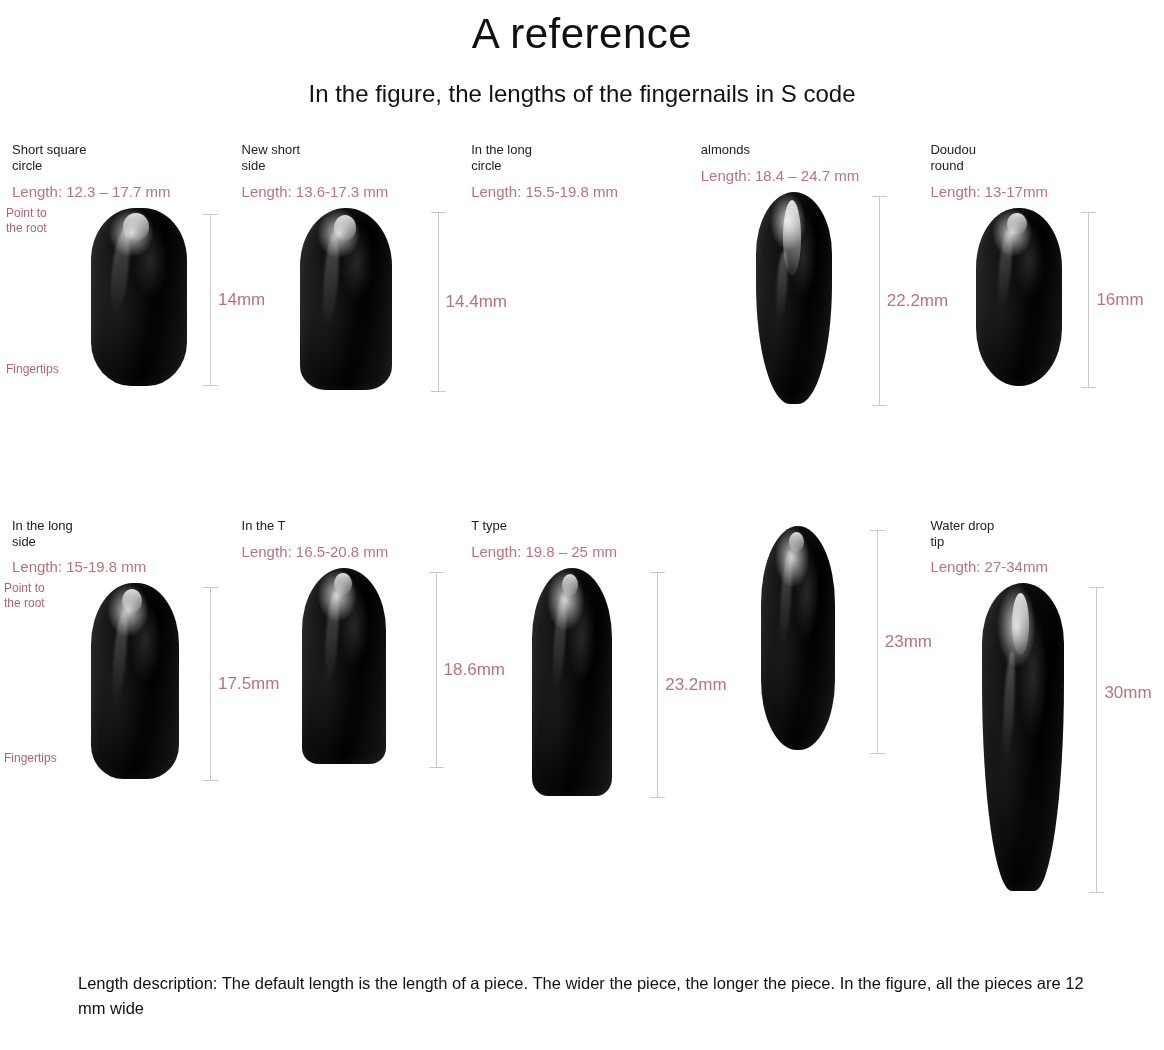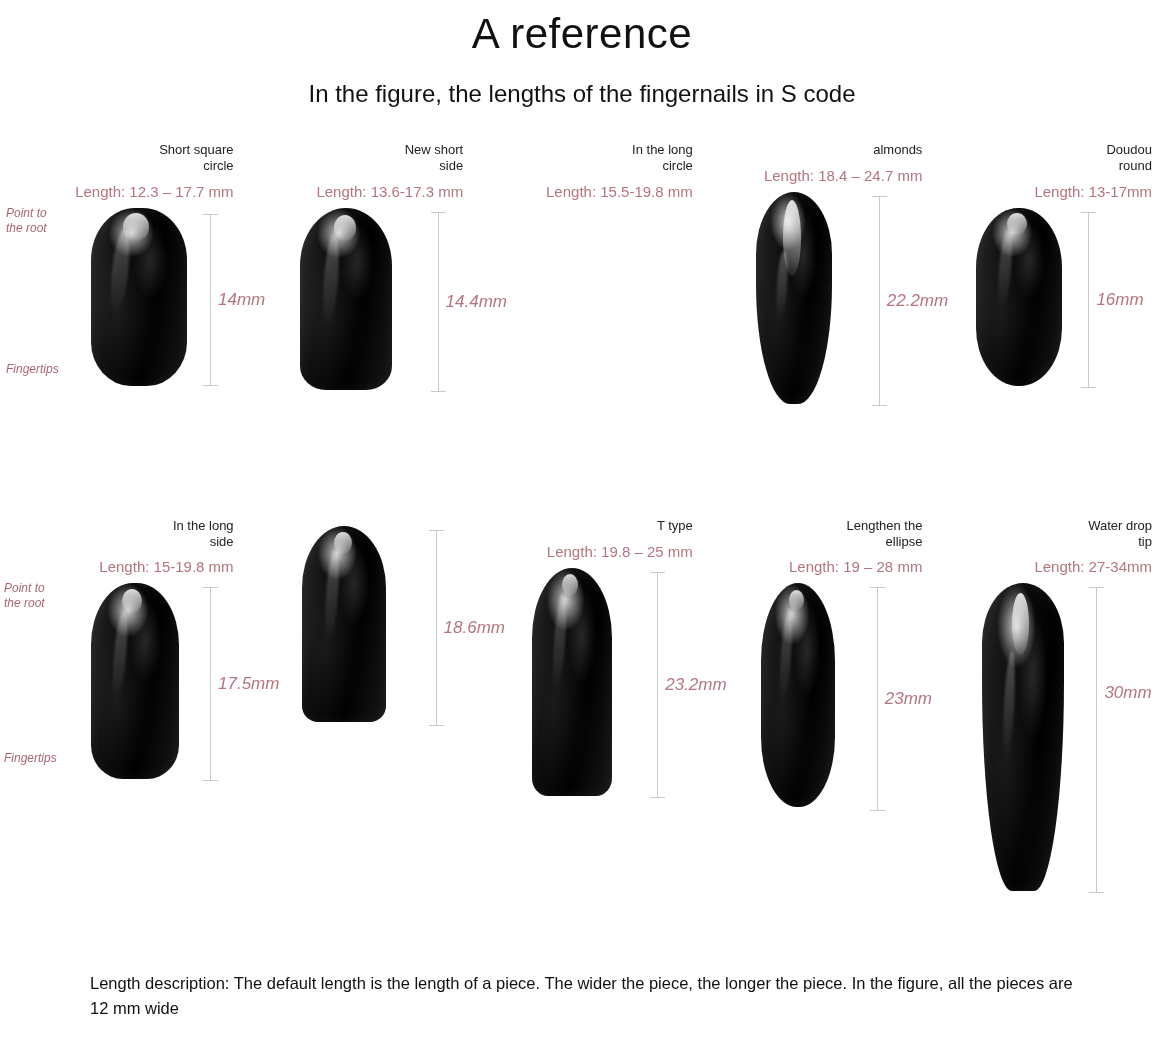--- a/index.html
+++ b/index.html
@@ -38,41 +38,40 @@
   }
   .row-1 { margin-top: 34px; }
   .row-2 { margin-top: 10px; }
 
   .cell {
     flex: 1 1 0;
     position: relative;
     box-sizing: border-box;
   }
   .labels {
-    text-align: right;
+    text-align: left;
     padding: 0 4px;
   }
   .name {
     font-size: 13px;
     line-height: 1.22;
     color: #222;
     white-space: pre-line;
   }
   .len {
     font-size: 15px;
     color: #b4757d;
     margin-top: 9px;
     white-space: nowrap;
   }
 
   .nail-area {
     position: relative;
     height: 300px;
     margin-top: 8px;
-    font-style: italic;
   }
   .nail-area.tall { height: 330px; }
 
   .nail {
     position: absolute;
     left: 50%;
     transform: translateX(-50%);
     top: 0;
     background:
       radial-gradient(ellipse 38% 22% at 42% 14%, rgba(255,255,255,0.80), rgba(255,255,255,0) 62%),
@@ -123,21 +122,21 @@
   .side-note {
     position: absolute;
     font-size: 12px;
     color: #a8666f;
     line-height: 1.25;
     white-space: pre-line;
   }
 
   .footnote {
     position: absolute;
-    left: 90px;
+    left: 78px;
     right: 70px;
     bottom: 28px;
     font-size: 16.5px;
     line-height: 1.55;
     color: #111;
   }
 </style>
 </head>
 <body>
 
@@ -237,20 +236,24 @@
       <div class="nail" style="width:88px; height:196px; margin-left:12px; border-radius:42px 42px 32px 32px / 62px 62px 34px 34px;">
         <div class="shine" style="left:36%; top:3%; width:20px; height:24px;"></div>
         <div class="shine2" style="left:26%; top:13%; width:12px; height:92px; transform:rotate(5deg);"></div>
       </div>
       <div class="measure" style="left:202px; top:4px; height:194px;"></div>
       <div class="measure-label" style="left:210px; top:101px;">17.5mm</div>
     </div>
   </div>
 
   <div class="cell">
+    <div class="labels">
+      <div class="name">In the T</div>
+      <div class="len">Length: 16.5-20.8 mm</div>
+    </div>
     <div class="nail-area tall">
       <div class="nail" style="width:84px; height:196px; margin-left:-8px; border-radius:42px 42px 16px 16px / 62px 62px 16px 16px;">
         <div class="shine" style="left:38%; top:3%; width:18px; height:22px;"></div>
         <div class="shine2" style="left:28%; top:12%; width:12px; height:92px; transform:rotate(4deg);"></div>
       </div>
       <div class="measure" style="left:198px; top:4px; height:196px;"></div>
       <div class="measure-label" style="left:206px; top:102px;">18.6mm</div>
     </div>
   </div>
 
@@ -263,25 +266,20 @@
       <div class="nail" style="width:80px; height:228px; margin-left:-10px; border-radius:40px 40px 16px 16px / 70px 70px 18px 18px;">
         <div class="shine" style="left:38%; top:3%; width:16px; height:22px;"></div>
         <div class="shine2" style="left:28%; top:11%; width:11px; height:100px; transform:rotate(4deg);"></div>
       </div>
       <div class="measure" style="left:190px; top:4px; height:226px;"></div>
       <div class="measure-label" style="left:198px; top:117px;">23.2mm</div>
     </div>
   </div>
 
   <div class="cell">
-    <div class="labels">
-      <div class="name">Lengthen the
-ellipse</div>
-      <div class="len">Length: 19 – 28 mm</div>
-    </div>
     <div class="nail-area tall">
       <div class="nail" style="width:74px; height:224px; margin-left:-14px; border-radius:37px 37px 36px 36px / 78px 78px 70px 70px;">
         <div class="shine" style="left:38%; top:3%; width:15px; height:20px;"></div>
         <div class="shine2" style="left:28%; top:11%; width:10px; height:96px; transform:rotate(4deg);"></div>
       </div>
       <div class="measure" style="left:180px; top:4px; height:224px;"></div>
       <div class="measure-label" style="left:188px; top:116px;">23mm</div>
     </div>
   </div>
 

